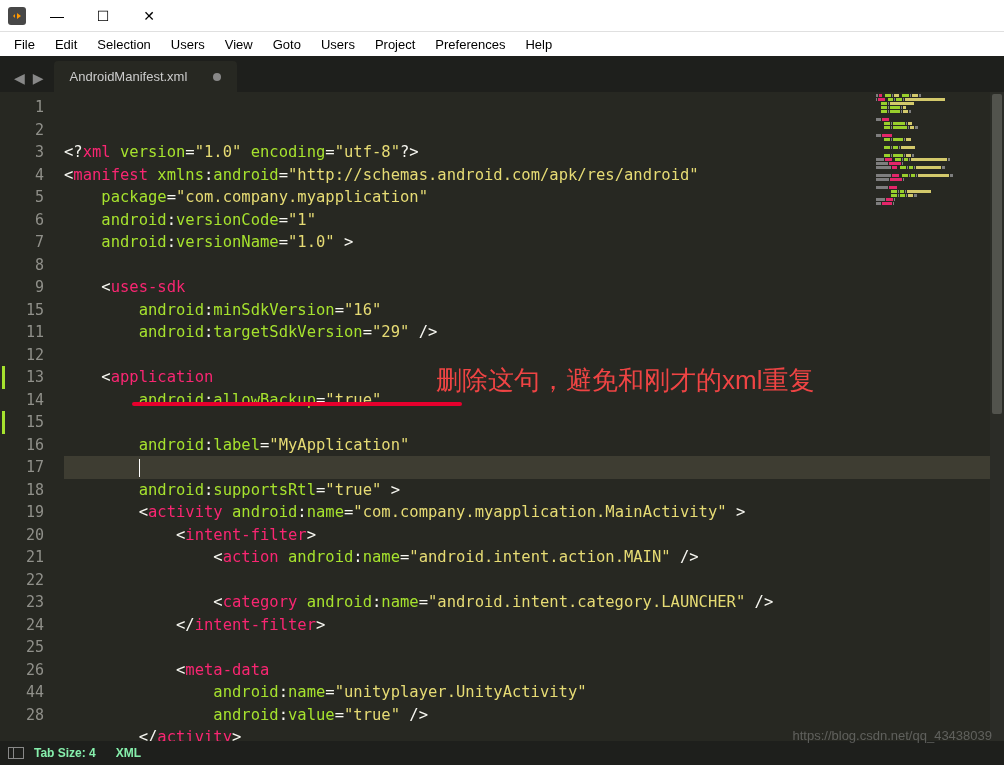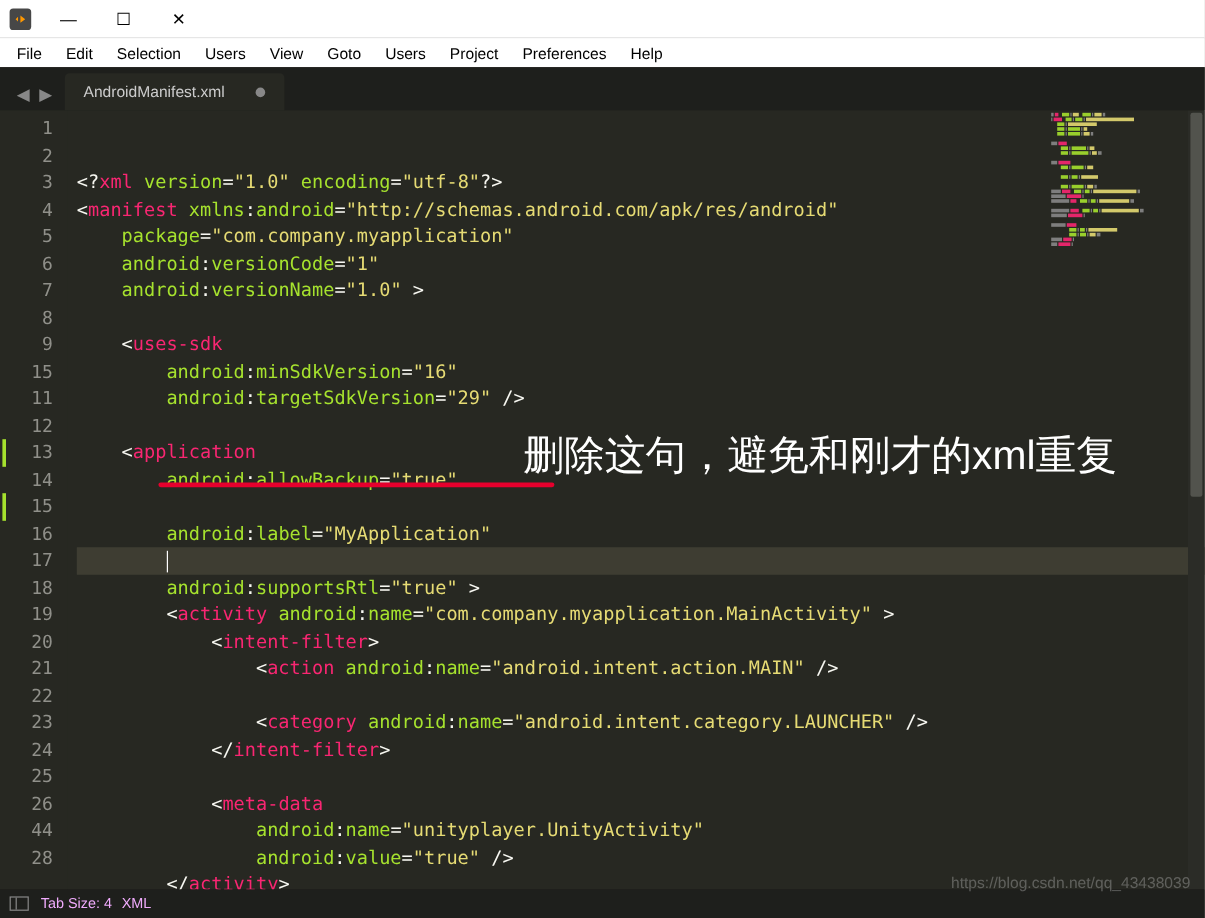--- a/index.html
+++ b/index.html
@@ -126,22 +126,22 @@
 }
 .annotation-strike {
   position: absolute;
   height: 4px;
   background: #e6002d;
   border-radius: 2px;
 }
 .annotation-text {
   position: absolute;
   font-family: "Microsoft YaHei", sans-serif;
-  font-size: 34px;
-  color: #ffffff;
+  font-size: 26px;
+  color: #ef4444;
   font-weight: 500;
 }
 .minimap {
   position: absolute;
   right: 18px;
   top: 2px;
   width: 110px;
   height: 150px;
   opacity: 0.9;
   pointer-events: none;
@@ -184,21 +184,21 @@
   position: relative;
 }
 .status-icon::after {
   content: "";
   position: absolute;
   left: 4px; top: 0;
   width: 1px; height: 100%;
   background: #888;
 }
 .status-left { flex: 1; }
-.status-right { display: flex; gap: 8px; color: #f0abfc; }
+.status-right { display: flex; gap: 20px; color: #86efac; font-weight: bold; }
 .watermark {
   position: absolute;
   right: 12px;
   bottom: 22px;
   color: rgba(200,200,200,0.35);
   font-size: 13px;
   font-family: Arial, sans-serif;
 }
 </style>
 </head>

